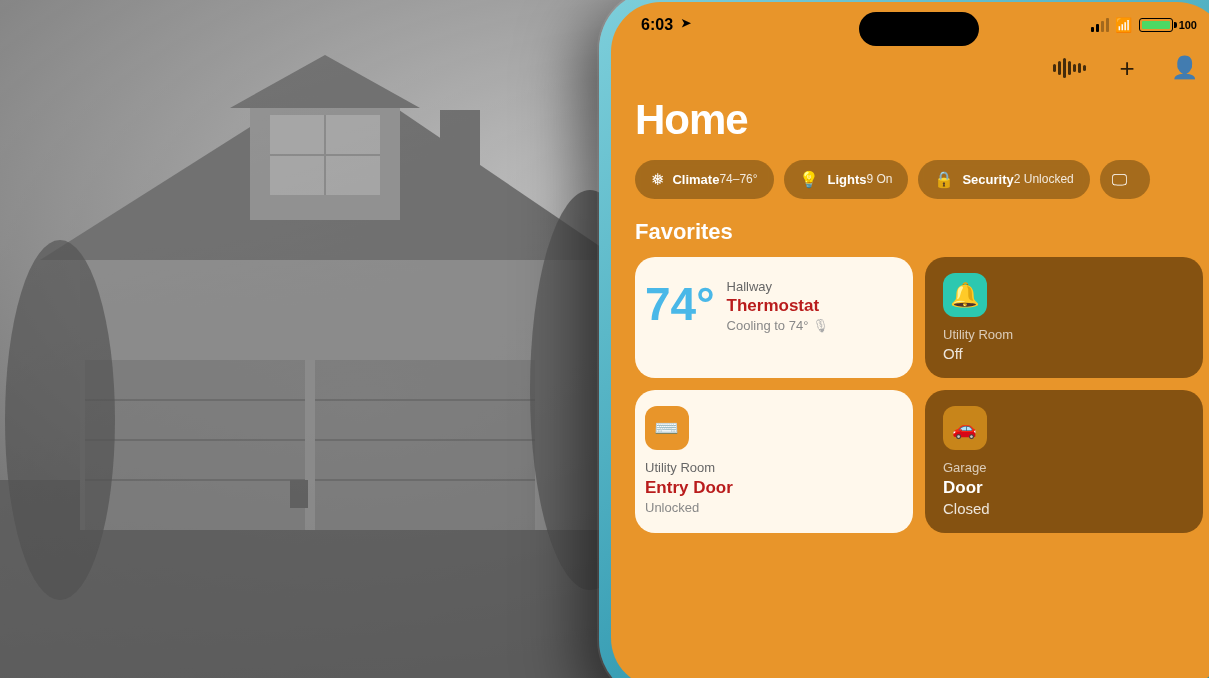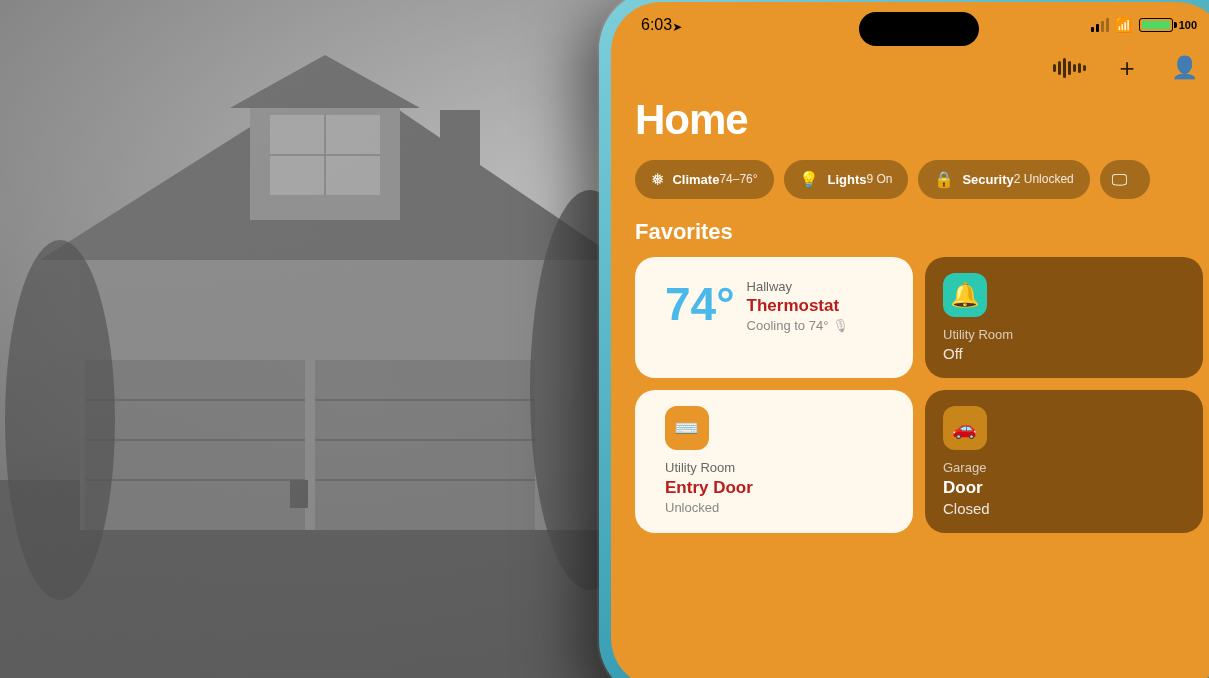--- a/index.html
+++ b/index.html
@@ -69,24 +69,24 @@
       justify-content: space-between;
       align-items: center;
       padding: 14px 30px 8px 30px;
       color: #000;
       font-size: 15px;
       font-weight: 600;
     }
 
     .status-time {
       display: flex;
-      align-items: flex-end;
-      gap: 0;
+      align-items: flex-start;
+      gap: 8px;
       font-size: 16px;
-      font-weight: 400;
+      font-weight: 700;
     }
 
     .status-icons {
       display: flex;
       align-items: center;
       gap: 6px;
     }
 
     
     .dynamic-island {
@@ -184,21 +184,21 @@
       display: grid;
       grid-template-columns: 1fr 1fr;
       gap: 12px;
       padding: 0 24px;
     }
 
     
     .card-light {
       background: #fff8ec;
       border-radius: 20px;
-      padding: 16px 30px;
+      padding: 16px 10px;
       min-height: 120px;
       position: relative;
       overflow: hidden;
     }
 
     .card-dark {
       background: rgba(100,60,10,0.75);
       border-radius: 20px;
       padding: 16px 18px;
       min-height: 120px;

